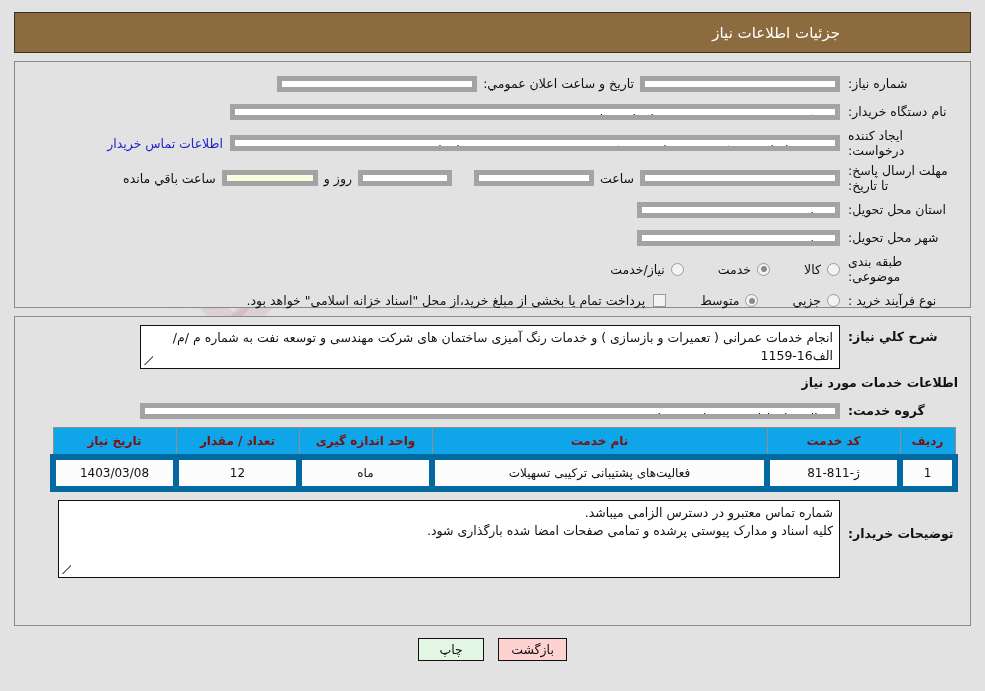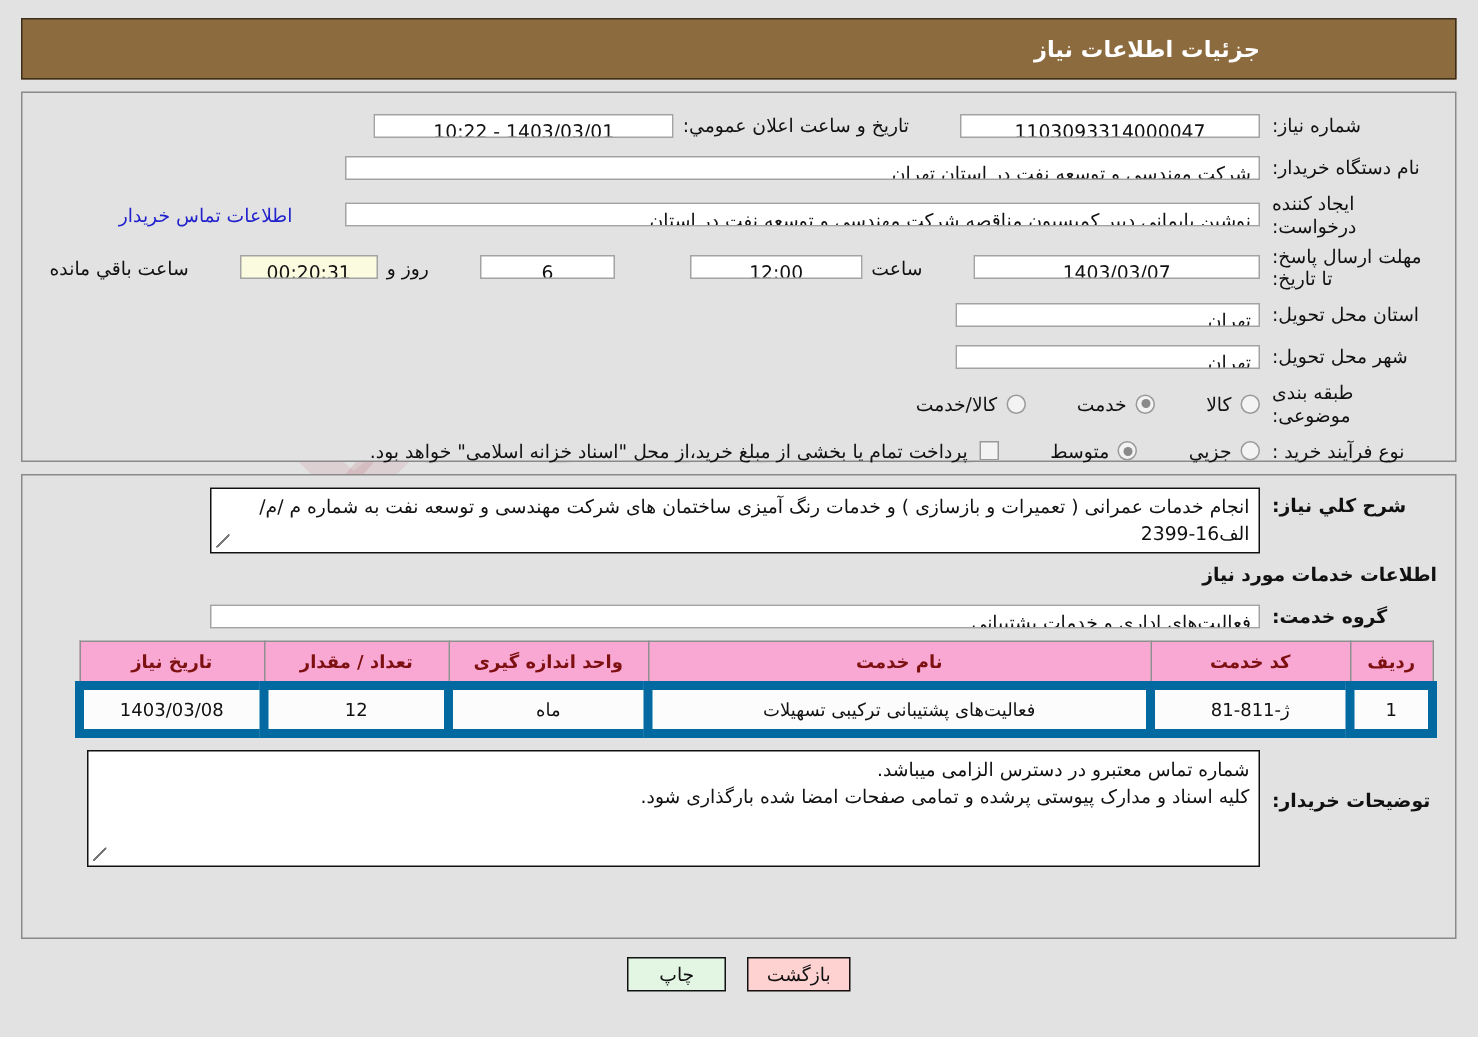--- a/index.html
+++ b/index.html
@@ -75,21 +75,20 @@
     border: 1px solid #3d2f1c;
     display: flex;
     align-items: center;
     justify-content: flex-start;
     box-sizing: border-box;
   }
   .title-bar .title-text {
     color: #ffffff;
     font-size: 15px;
     padding-right: 130px;
-    font-weight: bold;
   }
 
   
   .panel {
     margin: 8px 14px 0 14px;
     border: 1px solid #8a8a8a;
     background: #e2e2e2;
     box-sizing: border-box;
   }
   .panel-top { height: 247px; padding: 10px 12px 0 12px; }
@@ -107,32 +106,31 @@
     flex: 0 0 118px;
     text-align: left;
     padding-left: 8px;
     font-size: 12.5px;
     color: #111;
     box-sizing: border-box;
   }
   .flabel.two-line { line-height: 15px; }
 
   .fbox {
-    border: 1px solid #a3a3a3;
+    border: 5px solid #a3a3a3;
     background: #ffffff;
     height: 16px;
     line-height: 21px;
     padding: 0 5px;
     box-sizing: border-box;
     font-size: 12.5px;
     text-align: center;
     color: #111;
     overflow: hidden;
     white-space: nowrap;
-    margin-left: 28px;
   }
   .fbox.rt { text-align: right; }
   .fbox.yellow { background: #fbfbe0; }
 
   .w-num   { width: 200px; }
   .w-wide  { width: 610px; }
   .w-date  { width: 200px; }
   .w-time  { width: 120px; }
   .w-days  { width: 96px; }
   .w-count { width: 94px; }
@@ -216,21 +214,21 @@
   .bold-label { font-weight: bold; }
 
   
   .tbl {
     width: 908px;
     border-collapse: collapse;
     margin-top: 2px;
     font-size: 12px;
   }
   .tbl th {
-    background: #f9a8d4;
+    background: #0ea5e9;
     border: 1px solid #8f8f8f;
     color: #7d1010;
     font-weight: bold;
     height: 26px;
     padding: 0 6px;
   }
   .tbl td {
     background: #fcfcfc;
     border: 6px solid #0369a1;
     height: 26px;
@@ -323,21 +321,21 @@
         <div class="radio-item">
           <span class="radio"></span>
           <span class="radio-label">کالا</span>
         </div>
         <div class="radio-item">
           <span class="radio checked"></span>
           <span class="radio-label">خدمت</span>
         </div>
         <div class="radio-item">
           <span class="radio"></span>
-          <span class="radio-label">کالا/خدمت</span>
+          <span class="radio-label">نیاز/خدمت</span>
         </div>
       </div>
     </div>
 
     <div class="frow">
       <div class="flabel">نوع فرآیند خرید :</div>
       <div class="radio-group">
         <div class="radio-item">
           <span class="radio"></span>
           <span class="radio-label">جزیي</span>
@@ -350,21 +348,21 @@
       <span class="checkbox"></span>
       <span class="note-text">پرداخت تمام یا بخشی از مبلغ خرید،از محل "اسناد خزانه اسلامی" خواهد بود.</span>
     </div>
 
   </div>
 
   <div class="panel panel-bottom">
 
     <div class="frow" style="align-items:flex-start;">
       <div class="flabel bold-label" style="padding-top:4px;">شرح کلي نیاز:</div>
-      <div class="ta" style="width:700px;height:44px;">انجام خدمات عمرانی ( تعمیرات و بازسازی ) و خدمات رنگ آمیزی ساختمان های شرکت مهندسی و توسعه نفت به شماره م /م/الف16-2399</div>
+      <div class="ta" style="width:700px;height:44px;">انجام خدمات عمرانی ( تعمیرات و بازسازی ) و خدمات رنگ آمیزی ساختمان های شرکت مهندسی و توسعه نفت به شماره م /م/الف16-1159</div>
     </div>
 
     <div class="section-head">اطلاعات خدمات مورد نیاز</div>
 
     <div class="frow">
       <div class="flabel bold-label">گروه خدمت:</div>
       <div class="fbox rt" style="width:700px;">فعالیت‌های اداری و خدمات پشتیبانی</div>
     </div>
 
     <table class="tbl">

